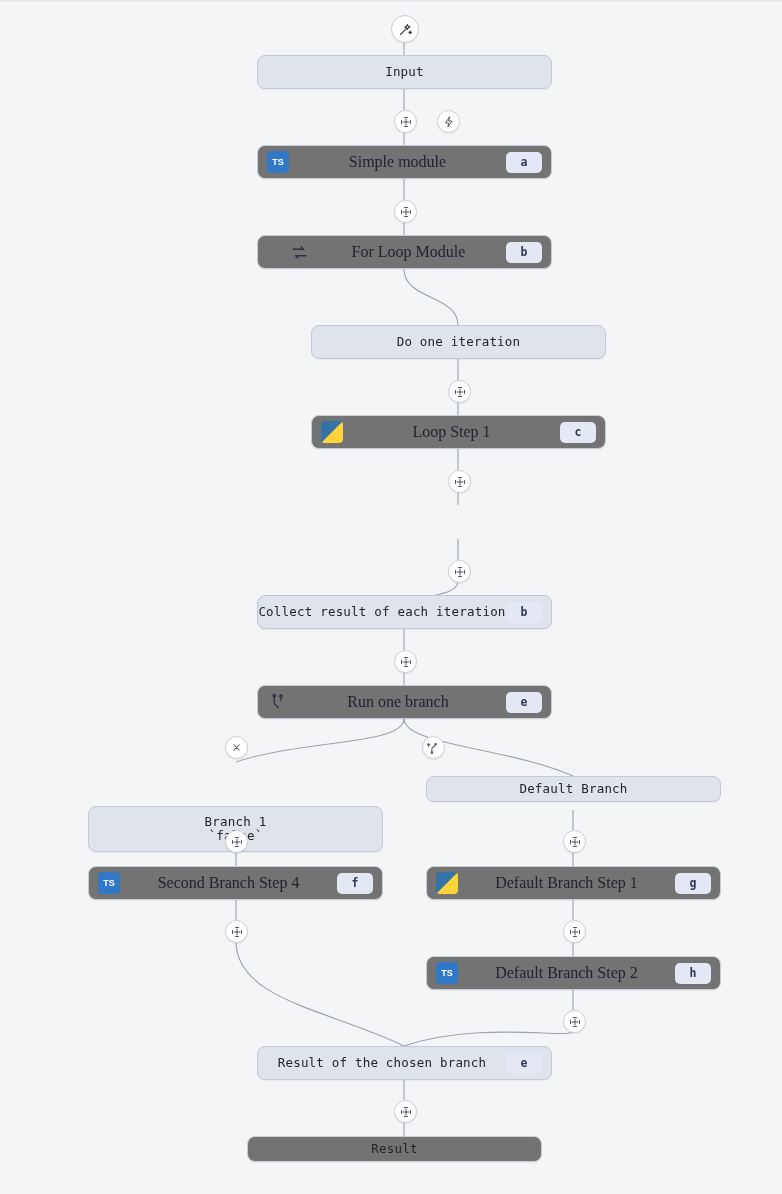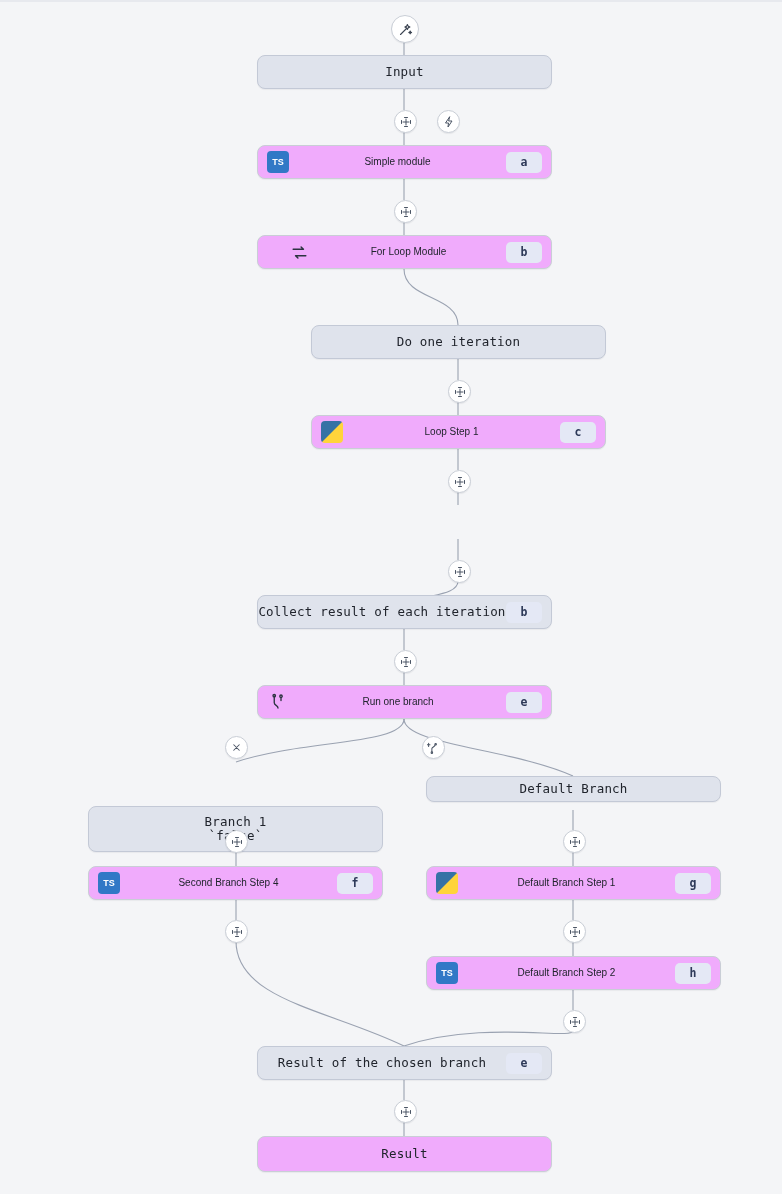--- a/index.html
+++ b/index.html
@@ -30,28 +30,28 @@
     align-items: center;
     border: 1px solid #c9ced6;
     background: #ffffff;
     box-shadow: 0 1px 1px rgba(16,24,40,0.05);
   }
   .node.gray {
     background: #dfe3ec;
     border-color: #c3c9d6;
   }
   .node.white {
-    background: #f0abfc;
+    background: #737373;
   }
   .node-label {
     flex: 1 1 auto;
     text-align: center;
-    font-size: 10px;
+    font-size: 16px;
     color: #20242c;
-    font-family: Liberation Sans, sans-serif;
+    font-family: Liberation Serif, serif;
     line-height: 1.15;
     white-space: pre-line;
   }
   .node.mono .node-label {
     font-family: "DejaVu Sans Mono", monospace;
     font-size: 12.5px;
     letter-spacing: 0.2px;
   }
   .lang-icon {
     width: 22px;
@@ -272,21 +272,21 @@
     <div class="lang-icon lang-ts">TS</div>
     <div class="node-label">Default Branch Step 2</div>
     <div class="badge">h</div>
   </div>
 
   <div class="node gray mono" style="left:257px; top:1046px; width:295px; height:34px;">
     <div class="node-label">Result of the chosen branch</div>
     <div class="badge">e</div>
   </div>
 
-  <div class="node white mono" style="left:257px; top:1136px; width:295px; height:36px;">
+  <div class="node white mono" style="left:247px; top:1136px; width:295px; height:26px;">
     <div class="node-label">Result</div>
   </div>
 
   <div class="handle" style="left:394px; top:110px;">
     <svg width="12" height="12" viewBox="0 0 24 24" fill="none" stroke="currentColor" stroke-width="2" stroke-linecap="round" stroke-linejoin="round">
         <path d="M12 6v12M6 12h12"></path>
         <path d="M9 3h6M9 21h6M3 9v6M21 9v6"></path>
       </svg>
   </div>
   <div class="handle" style="left:437px; top:110px;">

